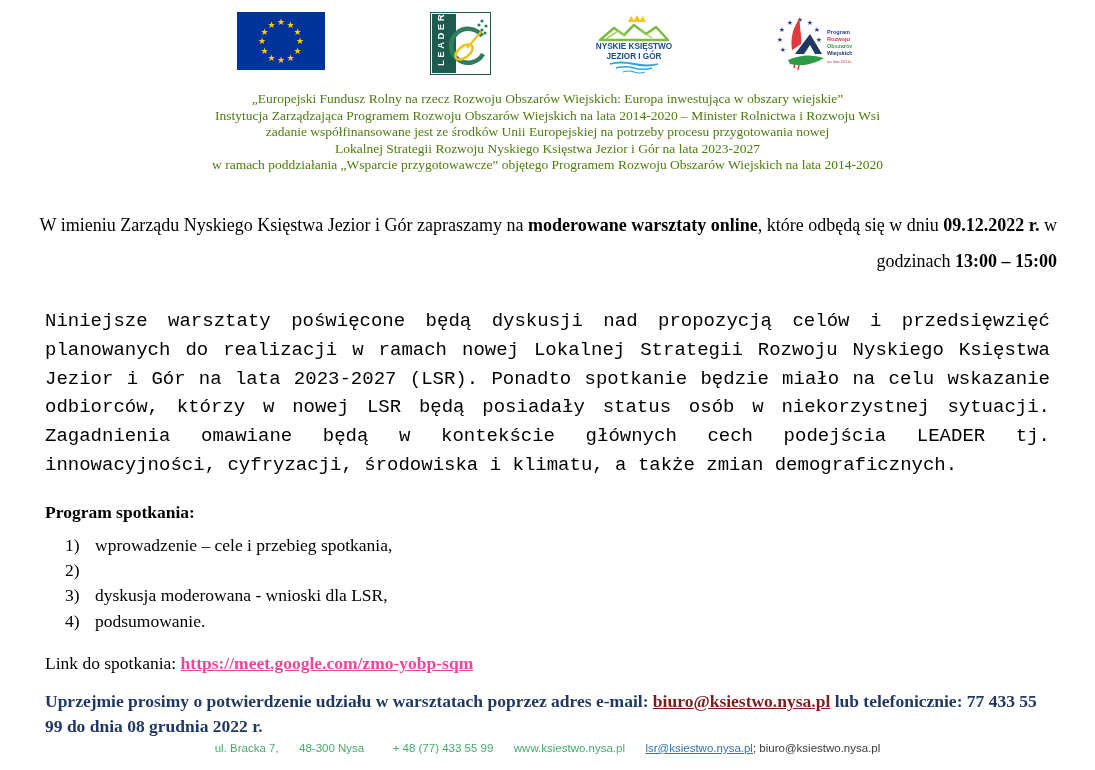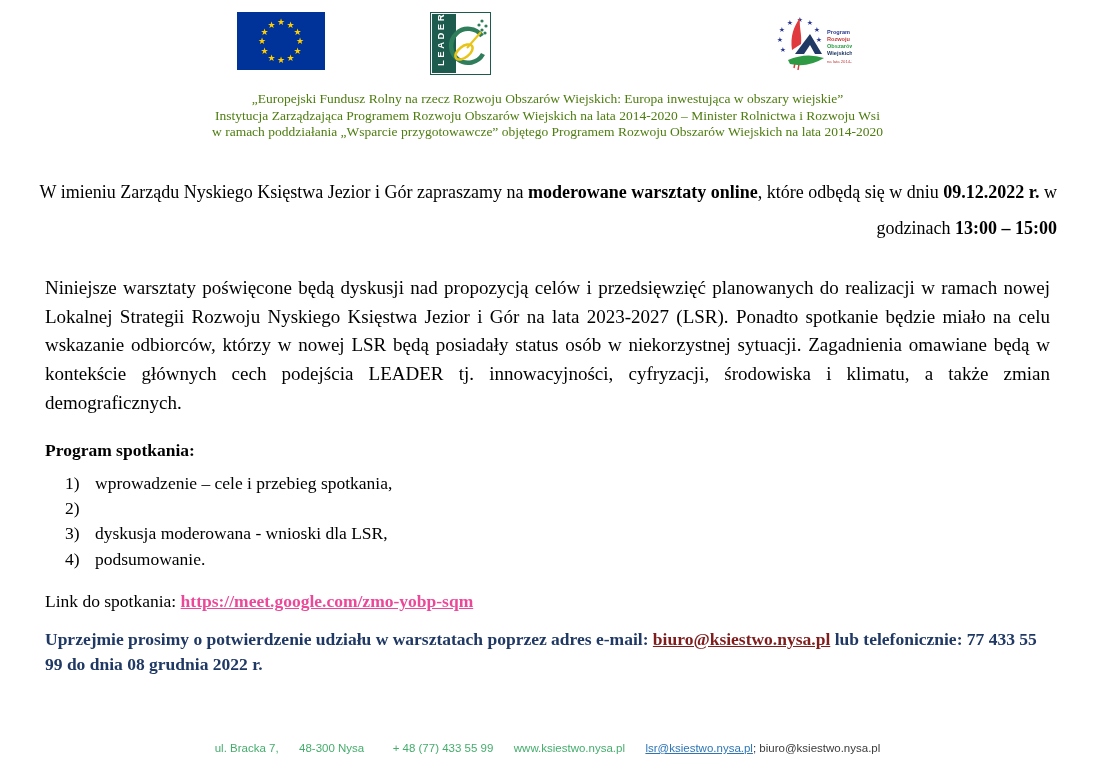--- a/index.html
+++ b/index.html
@@ -19,20 +19,21 @@
     color:#4d7c0f;
   }
   .invite-heading{
     text-align:right;font-size:18px;line-height:36px;
     margin:33px 38px 0 38px;
   }
   .invite-heading b{font-weight:bold;}
   .description{
     margin:28px 45px 0 45px;font-size:19px;line-height:28.8px;
     text-align:justify;
+    font-family:Liberation Mono, monospace;
   }
   .program-title{margin:22px 45px 0 45px;font-size:17.5px;font-weight:bold;}
   .program-list{margin:10px 45px 0 65px;font-size:17.5px;line-height:25.3px;}
   .program-item{display:flex;}
   .item-num{width:30px;flex:0 0 30px;}
   .link-line{margin:19px 45px 0 45px;font-size:17.5px;}
   .meet-link{color:#ec4899;font-weight:bold;text-decoration:underline;}
   .confirm-par{
     margin:15px 45px 0 45px;font-size:17.5px;line-height:25.5px;
     font-weight:bold;color:#1f3864;
@@ -84,20 +85,32 @@
       <g fill="#2e7d5b">
         <circle cx="52" cy="18" r="1.6"></circle>
           <circle cx="56" cy="14" r="1.6"></circle>
         <circle cx="49" cy="13" r="1.6"></circle>
           <circle cx="55" cy="21" r="1.6"></circle>
         <circle cx="52" cy="9" r="1.6"></circle>
       </g>
     </svg>
   </div>
 
+  <div class="logo logo-nyskie">
+    <svg width="76" height="64" viewBox="0 0 76 64">
+      <polygon points="32,10 35,4 38,8 41,3 44,8 47,4 50,10" fill="#f5c518"></polygon>
+      <path d="M4 28 L18 16 L28 23 L38 13 L50 22 L60 15 L72 28 Z" fill="#ffffff" stroke="#7dbb42" stroke-width="2.5" stroke-linejoin="round"></path>
+      <path d="M10 27 L22 19 L30 24 M44 18 L56 26" fill="none" stroke="#9ccc5f" stroke-width="1.5"></path>
+      <text x="38" y="37" text-anchor="middle" fill="#1a4c8b" font-size="8.2" font-weight="bold" font-family="Liberation Sans, sans-serif">NYSKIE KSIĘSTWO</text>
+      <text x="38" y="47" text-anchor="middle" fill="#1a4c8b" font-size="8.2" font-weight="bold" font-family="Liberation Sans, sans-serif">JEZIOR I GÓR</text>
+      <path d="M14 52 Q 24 49 38 52 Q 52 55 62 52" fill="none" stroke="#2aa6dd" stroke-width="1.8"></path>
+      <path d="M20 56 Q 29 53.5 38 56 Q 47 58.5 56 56" fill="none" stroke="#2aa6dd" stroke-width="1.5"></path>
+      <path d="M27 60 Q 33 58 38 60 Q 43 62 49 60" fill="none" stroke="#2aa6dd" stroke-width="1.2"></path>
+    </svg>
+  </div>
 
   <div class="logo logo-prow">
     <svg width="82" height="64" viewBox="0 0 82 64">
       <g fill="#2b3990" font-size="7" text-anchor="middle" font-family="DejaVu Sans, sans-serif">
         <text x="30" y="10">★</text>
           <text x="40" y="13">★</text>
         <text x="47" y="20">★</text>
           <text x="49" y="30">★</text>
         <text x="46" y="40">★</text>
           <text x="13" y="40">★</text>
@@ -116,20 +129,22 @@
         <text x="57" y="43" fill="#1f3864">Wiejskich</text>
         <text x="57" y="51" fill="#c23b3b" font-size="4.2" font-weight="normal">na lata 2014-2020</text>
       </g>
     </svg>
   </div>
 </div>
 
 <div class="header-block">
   <div>„Europejski Fundusz Rolny na rzecz Rozwoju Obszarów Wiejskich: Europa inwestująca w obszary wiejskie”</div>
   <div>Instytucja Zarządzająca Programem Rozwoju Obszarów Wiejskich na lata 2014-2020 – Minister Rolnictwa i Rozwoju Wsi</div>
+  <div>zadanie współfinansowane jest ze środków Unii Europejskiej na potrzeby procesu przygotowania nowej</div>
+  <div>Lokalnej Strategii Rozwoju Nyskiego Księstwa Jezior i Gór na lata 2023-2027</div>
   <div>w ramach poddziałania „Wsparcie przygotowawcze” objętego Programem Rozwoju Obszarów Wiejskich na lata 2014-2020</div>
 </div>
 
 <div class="invite-heading">
   <span>W imieniu Zarządu Nyskiego Księstwa Jezior i Gór zapraszamy na </span><b>moderowane warsztaty online</b><span>, które odbędą się w dniu </span><b>09.12.2022 r.</b><span> w godzinach </span><b>13:00 – 15:00</b>
 </div>
 
 <p class="description">Niniejsze warsztaty poświęcone będą dyskusji nad propozycją celów i przedsięwzięć planowanych do realizacji w ramach nowej Lokalnej Strategii Rozwoju Nyskiego Księstwa Jezior i Gór na lata 2023-2027 (LSR). Ponadto spotkanie będzie miało na celu wskazanie odbiorców, którzy w nowej LSR będą posiadały status osób w niekorzystnej sytuacji. Zagadnienia omawiane będą w kontekście głównych cech podejścia LEADER tj. innowacyjności, cyfryzacji, środowiska i klimatu, a także zmian demograficznych.</p>
 
 <div class="program-title">Program spotkania:</div>

